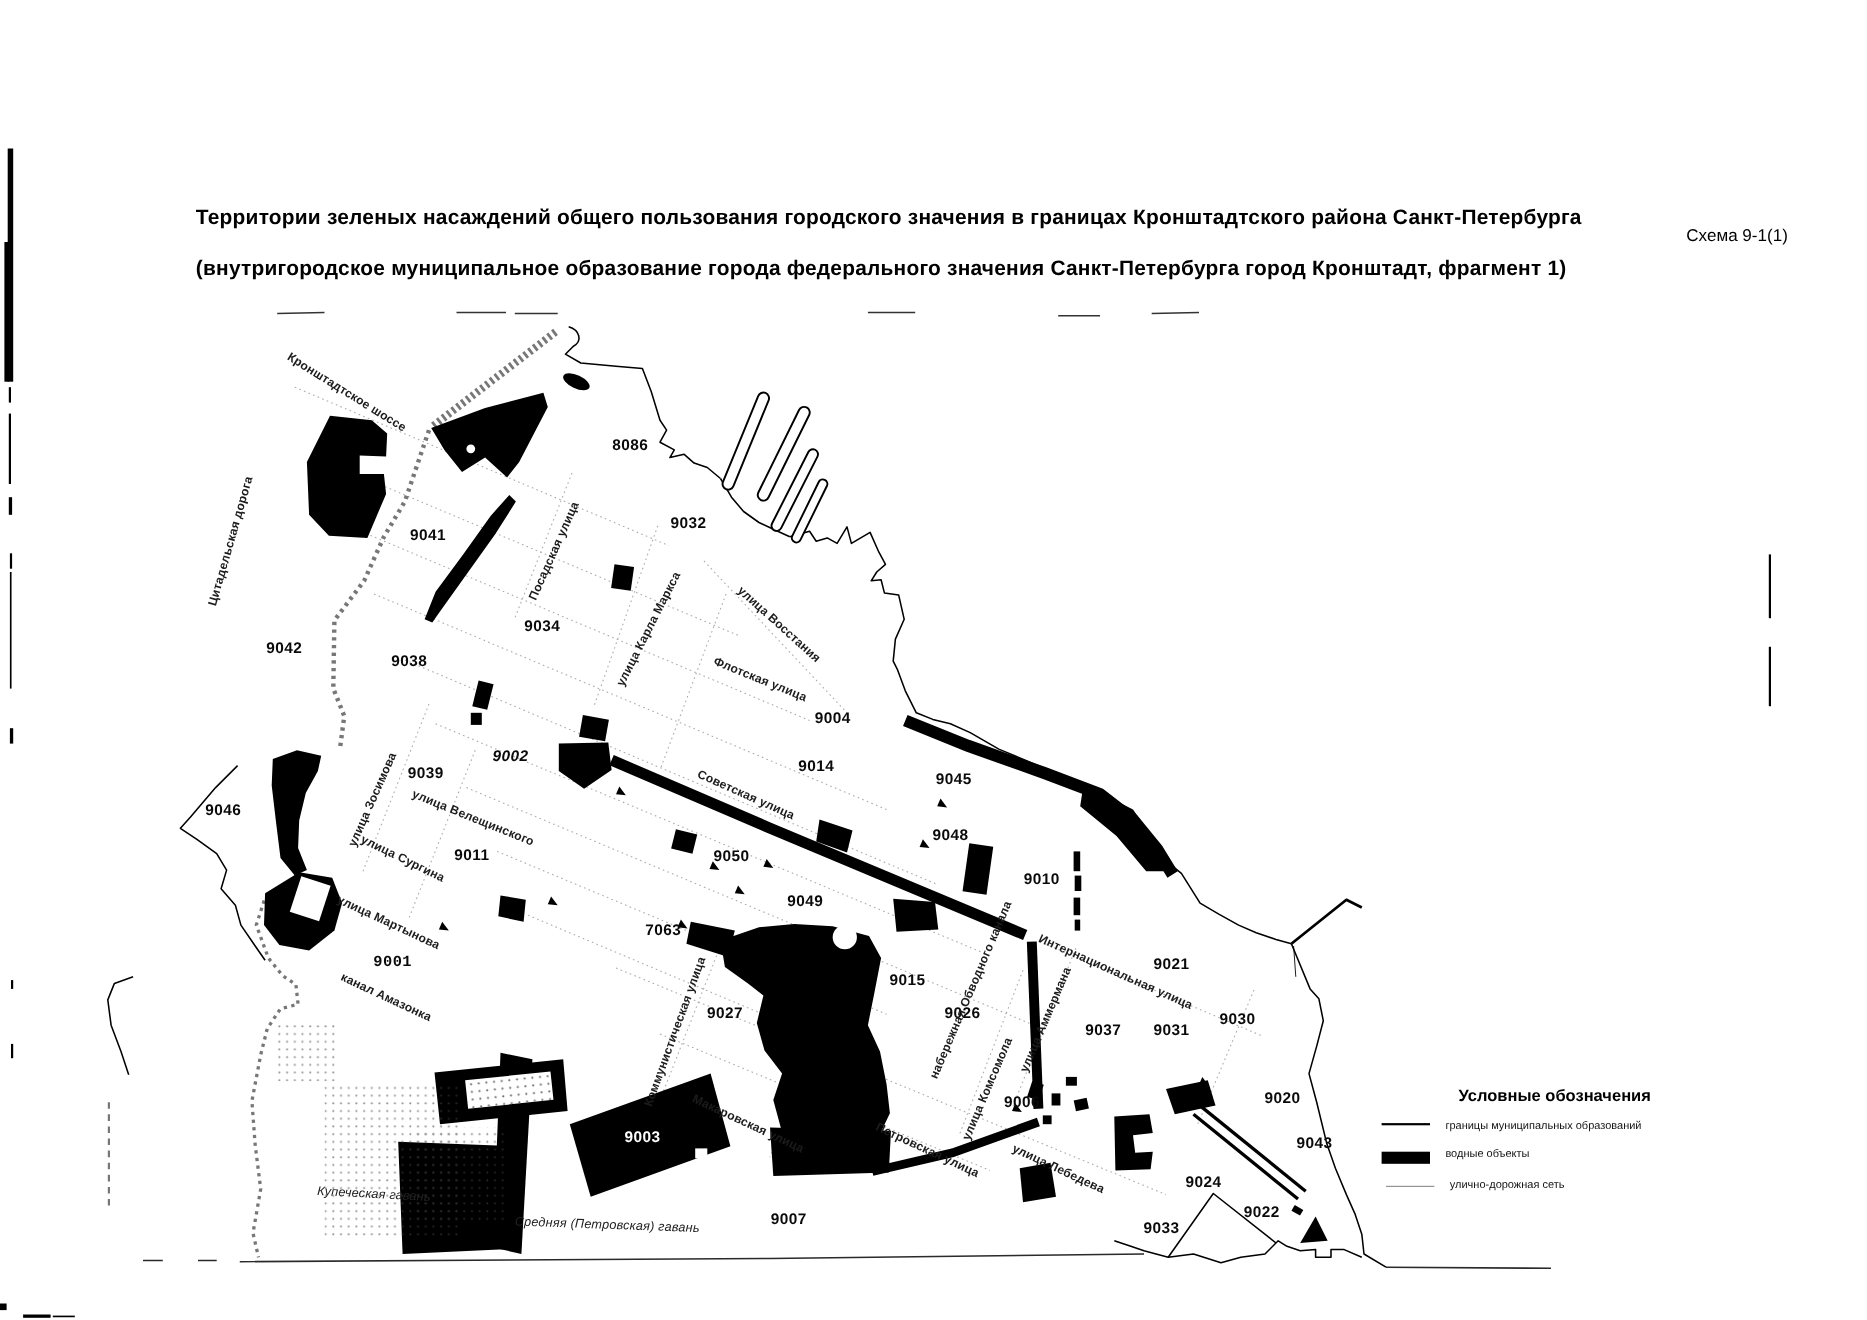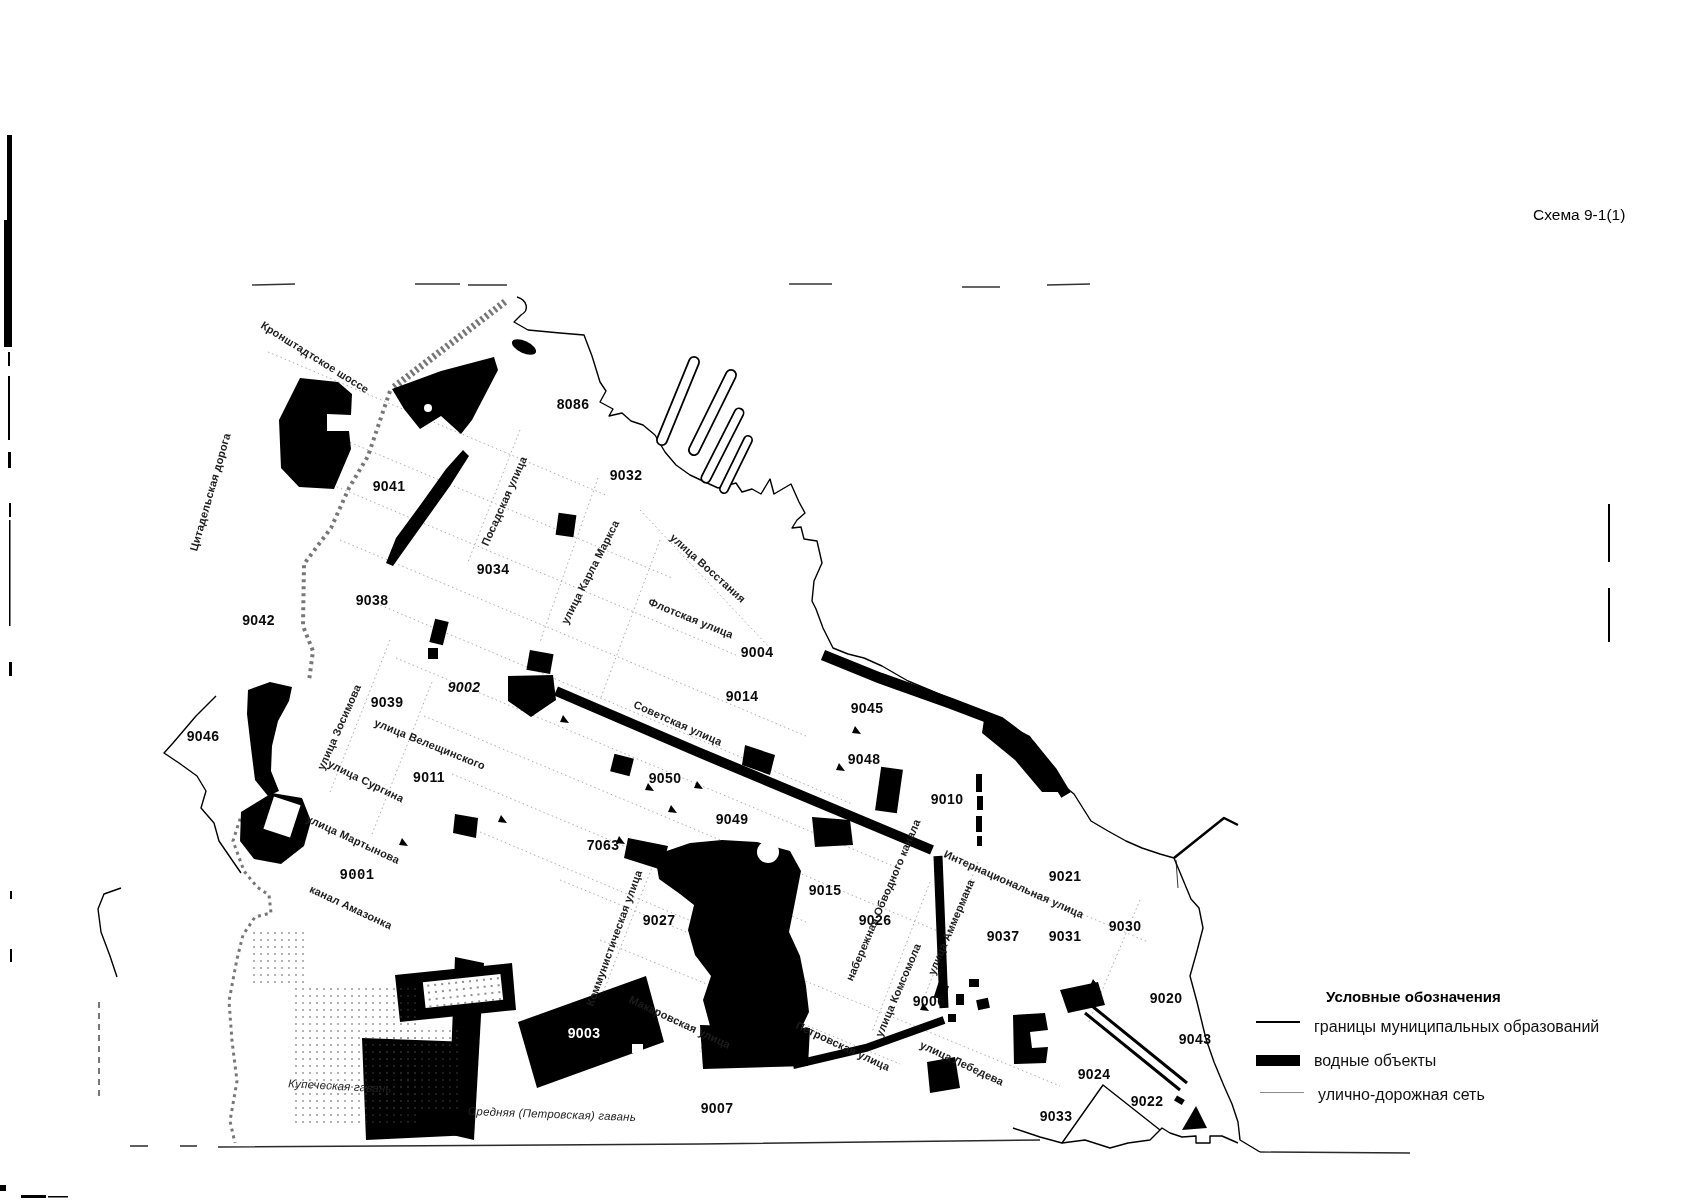--- a/index.html
+++ b/index.html
@@ -17,21 +17,21 @@
   .street{position:absolute;font-size:11px;font-weight:bold;color:#1c1c1c;white-space:nowrap;letter-spacing:0.2px;}
   .street.water{font-weight:normal;font-style:italic;font-size:11.5px;color:#222;}
   .legend{position:absolute;left:1256px;top:988px;width:440px;}
   .legend-title{font-size:15px;font-weight:bold;margin-left:70px;margin-bottom:12px;white-space:nowrap;}
   .legend-row{display:flex;align-items:flex-start;margin-bottom:13px;}
   .sym{flex:0 0 44px;width:44px;margin-right:14px;margin-top:4px;}
   .sym.boundary-line{border-top:2px solid #000;}
   .sym.area-green{height:14px;background:#000;}
   .sym.area-water{height:11px;background:#000;width:40px;}
   .sym.road-line{border-top:1.5px solid #8a8a8a;width:34px;margin-left:4px;margin-top:7px;}
-  .legend-label{font-size:16px;line-height:1.3;width:300px;color:#111;}
+  .legend-label{font-size:10px;line-height:1.3;width:300px;color:#111;}
 </style>
 </head>
 <body>
 
 <div class="page">
 
   <svg class="map-canvas" viewBox="0 0 1697 1200" xmlns="http://www.w3.org/2000/svg">
     <defs>
       <pattern id="stip" width="7" height="7" patternUnits="userSpaceOnUse">
         <circle cx="2" cy="2" r="1" fill="#444"></circle>
@@ -205,30 +205,32 @@
       </g>
       <g stroke="#2a2a2a" stroke-width="1.4" fill="none">
         <path d="M130,1146 L148,1146 M180,1146 L197,1146"></path>
         <path d="M218,1147 L700,1144 1040,1140"></path>
         <path d="M1260,1152 L1410,1153"></path>
       </g>
     </g>
   </svg>
 
   <div class="titles">
+    <div class="title-line">Территории зеленых насаждений общего пользования городского значения в границах Кронштадтского района Санкт-Петербурга</div>
+    <div class="title-line">(внутригородское муниципальное образование города федерального значения Санкт-Петербурга город Кронштадт, фрагмент 1)</div>
   </div>
   <div class="scheme-ref">Схема 9-1(1)</div>
 
   <div class="map-labels">
       <div class="zone" style="left: 573px; top: 404px;">8086</div>
       <div class="zone" style="left: 389px; top: 486px;">9041</div>
       <div class="zone" style="left: 626px; top: 475px;">9032</div>
       <div class="zone" style="left: 493px; top: 569px;">9034</div>
       <div class="zone" style="left: 372px; top: 600px;">9038</div>
-      <div class="zone" style="left: 241px; top: 620px; padding-left: 35px;">9042</div>
+      <div class="zone" style="left: 241px; top: 589px; padding-left: 35px;">9042</div>
       <div class="zone" style="left: 757px; top: 652px;">9004</div>
       <div class="zone" style="left: 464px; top: 687px; font-style: italic;">9002</div>
       <div class="zone" style="left: 742px; top: 696px;">9014</div>
       <div class="zone" style="left: 867px; top: 708px;">9045</div>
       <div class="zone" style="left: 387px; top: 702px;">9039</div>
       <div class="zone" style="left: 203px; top: 736px;">9046</div>
       <div class="zone" style="left: 864px; top: 759px;">9048</div>
       <div class="zone" style="left: 429px; top: 777px;">9011</div>
       <div class="zone" style="left: 665px; top: 778px;">9050</div>
       <div class="zone" style="left: 947px; top: 799px;">9010</div>

